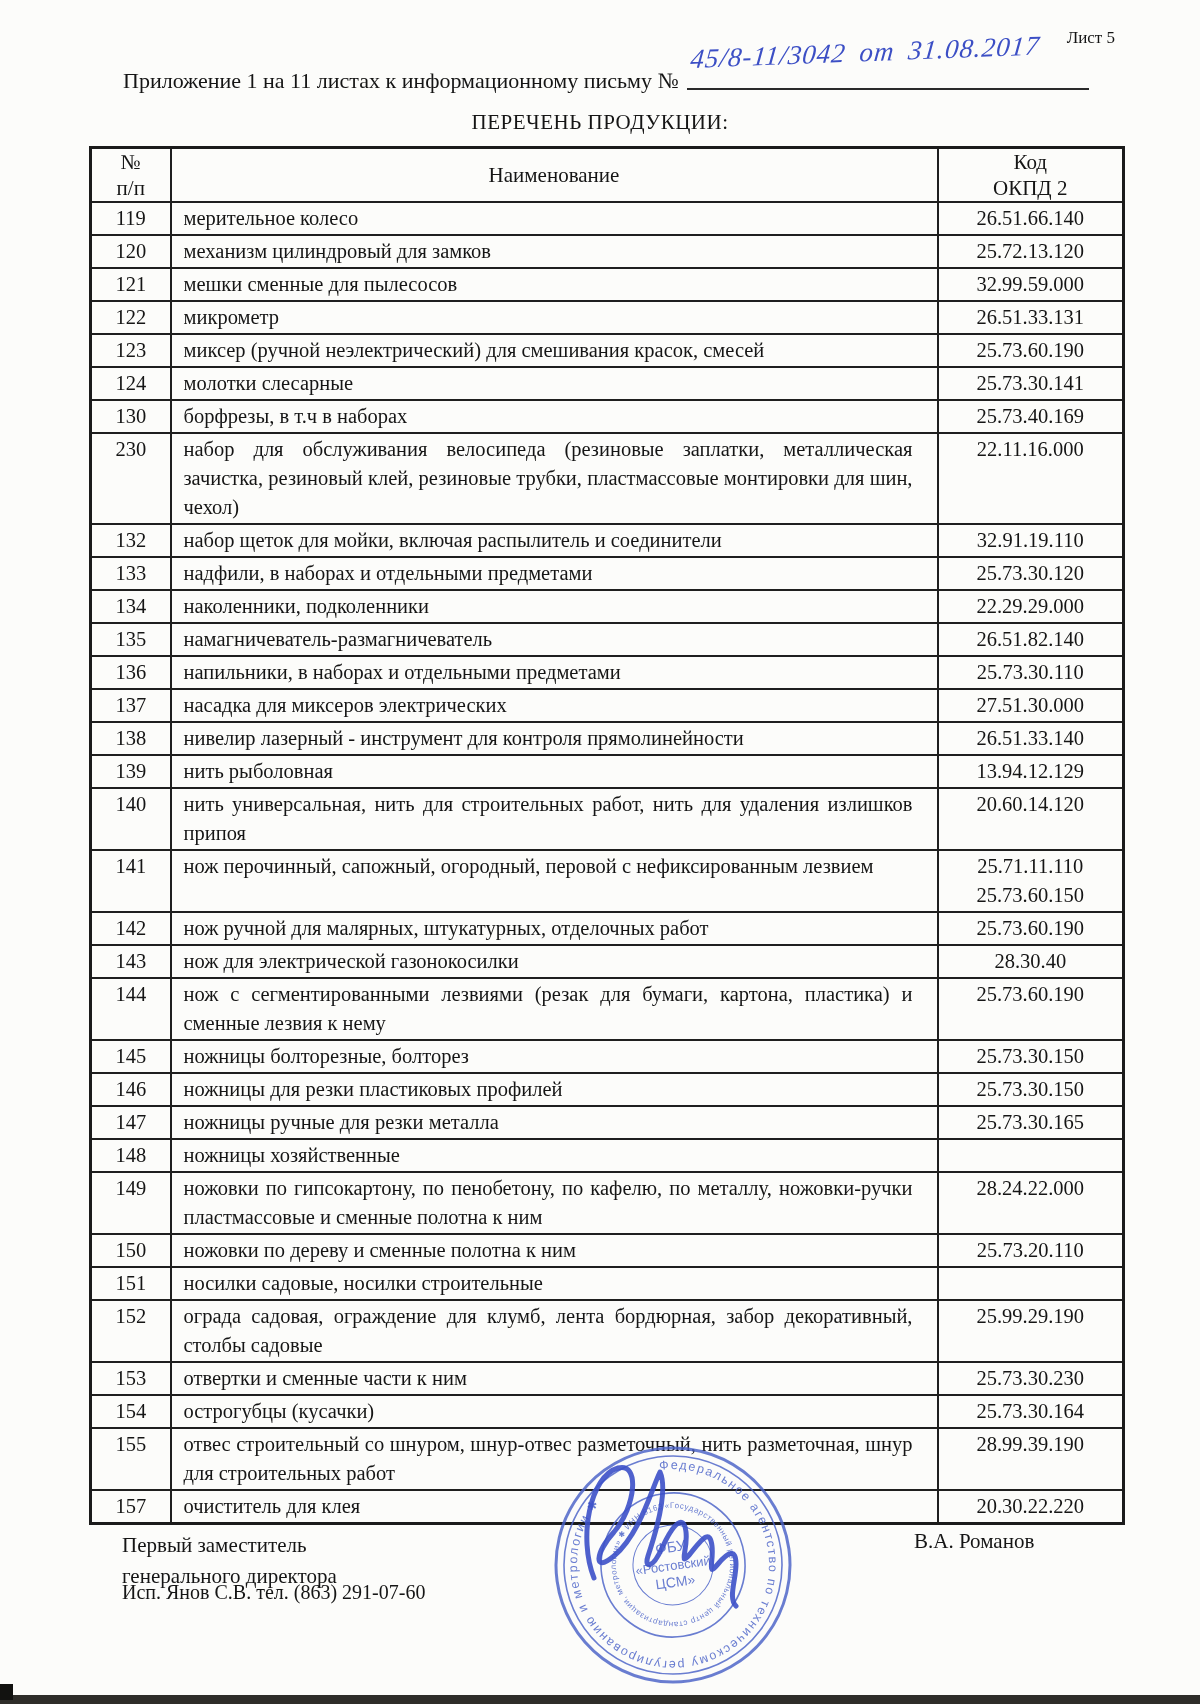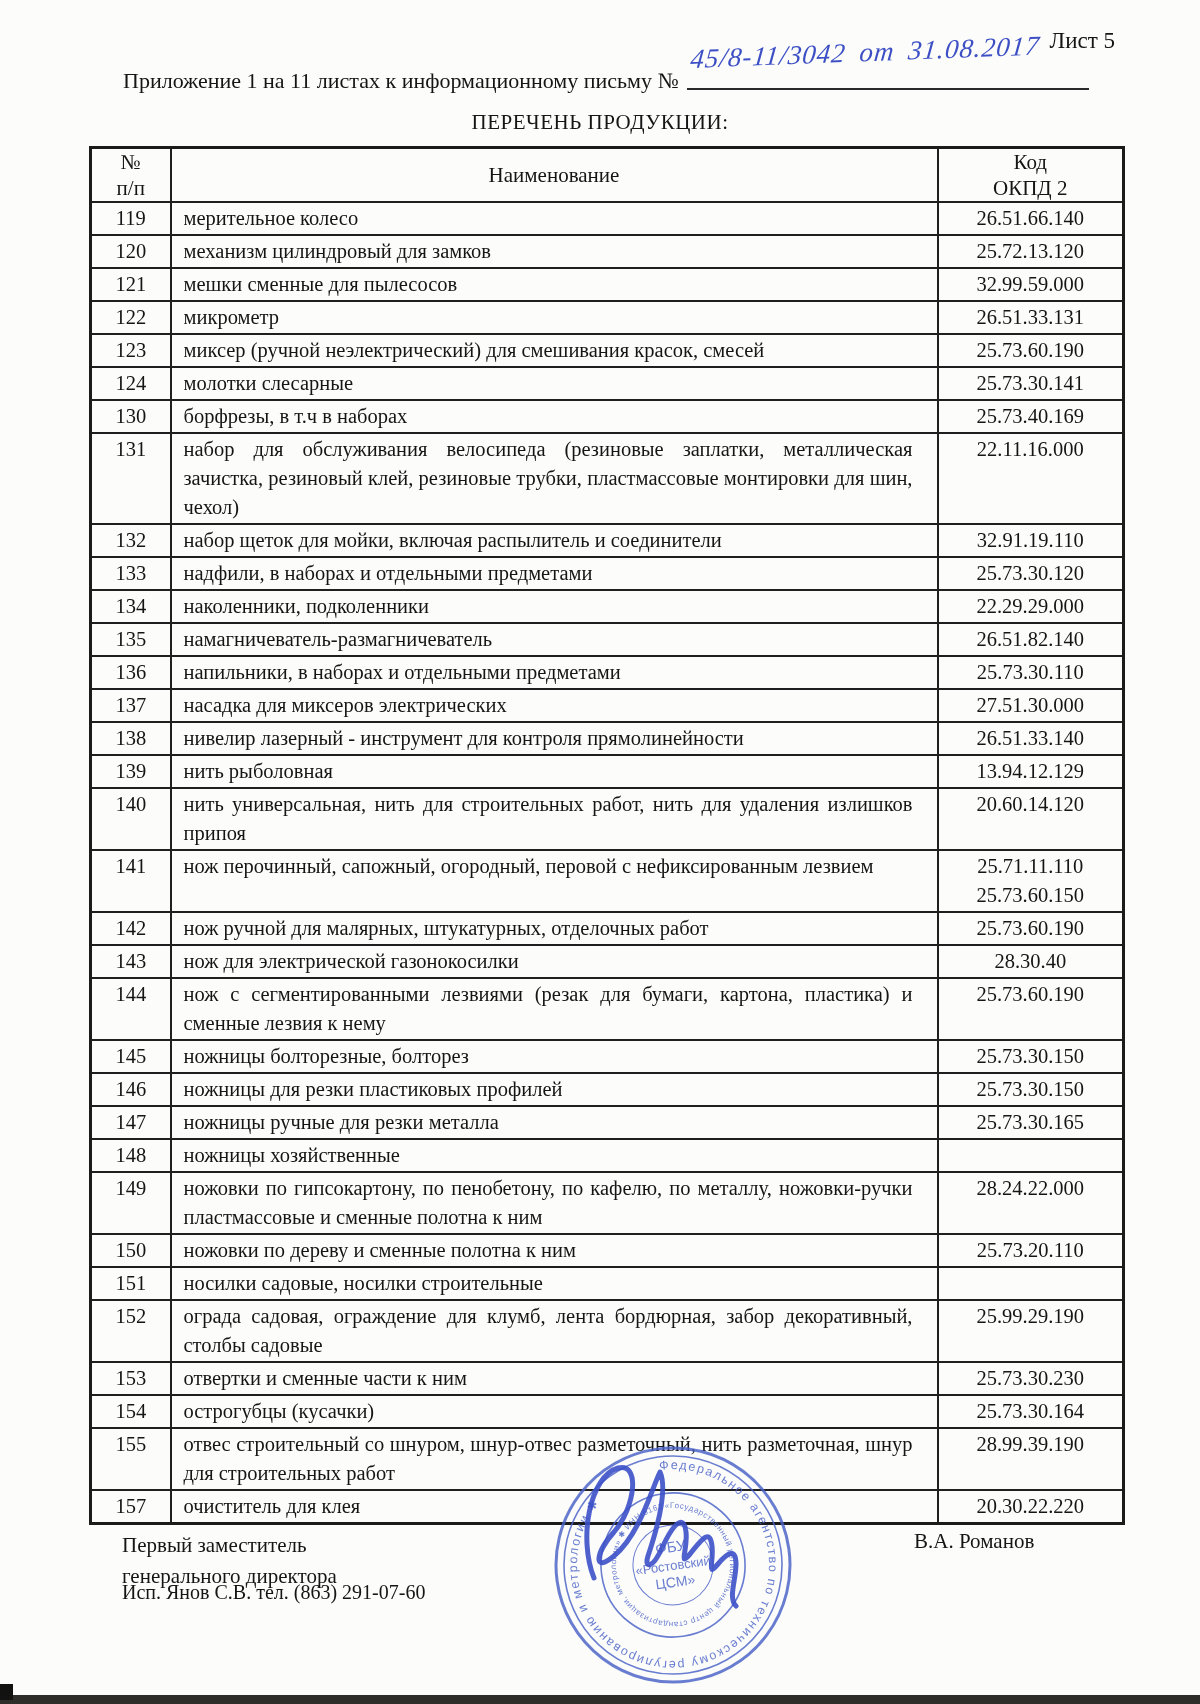--- a/index.html
+++ b/index.html
@@ -13,21 +13,21 @@
     color: #151515;
     font-family: "Liberation Serif", serif;
     overflow: hidden;
   }
   .sheet-label {
     position: absolute;
     top: 28px;
     left: 955px;
     width: 160px;
     text-align: right;
-    font-size: 23px;
+    font-size: 17px;
   }
   .appendix-line {
     position: absolute;
     top: 54px;
     left: 123px;
     width: 990px;
     font-size: 22px;
     white-space: nowrap;
   }
   .appendix-printed { display: inline-block; }
@@ -217,21 +217,21 @@
       <td class="c-num">124</td>
       <td class="c-name">молотки слесарные</td>
       <td class="c-code">25.73.30.141</td>
     </tr>
         <tr>
       <td class="c-num">130</td>
       <td class="c-name">борфрезы, в т.ч в наборах</td>
       <td class="c-code">25.73.40.169</td>
     </tr>
         <tr>
-      <td class="c-num">131</td>
+      <td class="c-num">230</td>
       <td class="c-name">набор для обслуживания велосипеда (резиновые заплатки, металлическая зачистка, резиновый клей, резиновые трубки, пластмассовые монтировки для шин, чехол)</td>
       <td class="c-code">22.11.16.000</td>
     </tr>
         <tr>
       <td class="c-num">132</td>
       <td class="c-name">набор щеток для мойки, включая распылитель и соединители</td>
       <td class="c-code">32.91.19.110</td>
     </tr>
         <tr>
       <td class="c-num">133</td>

